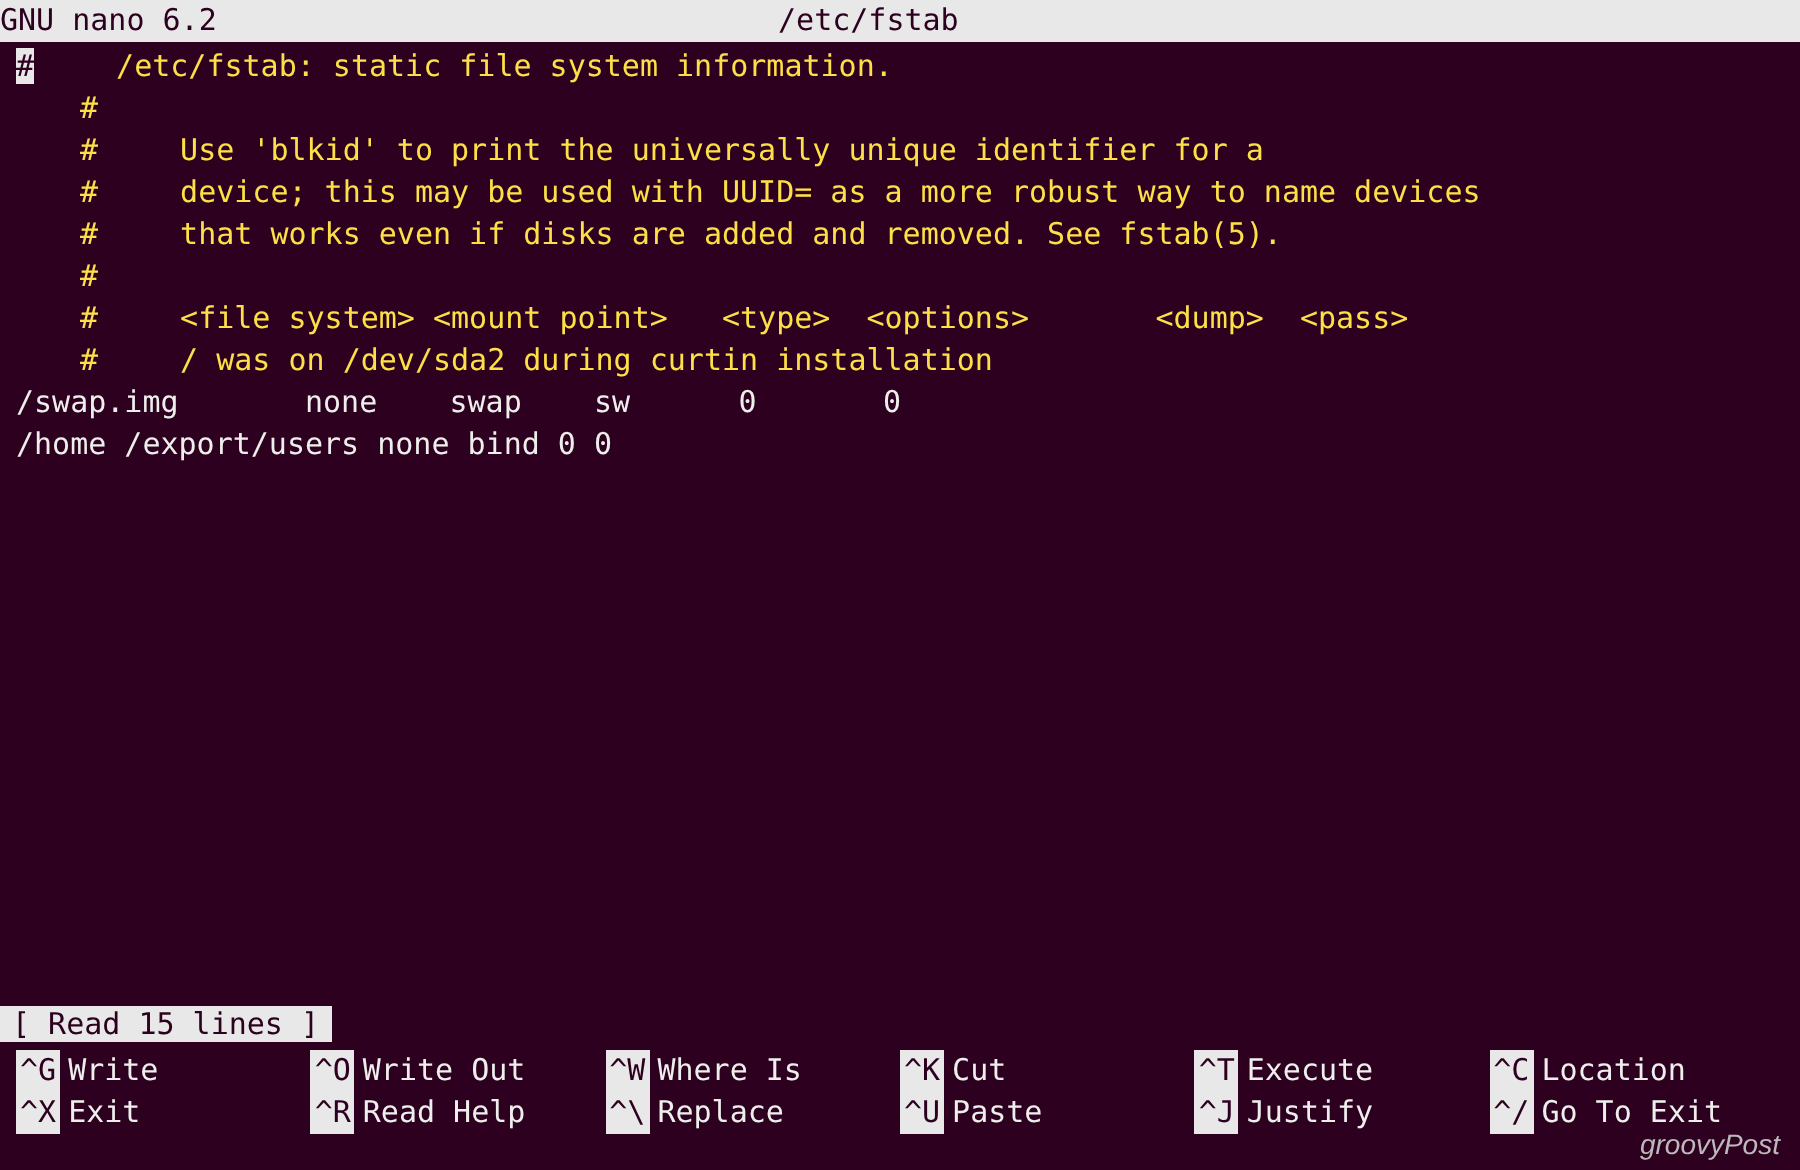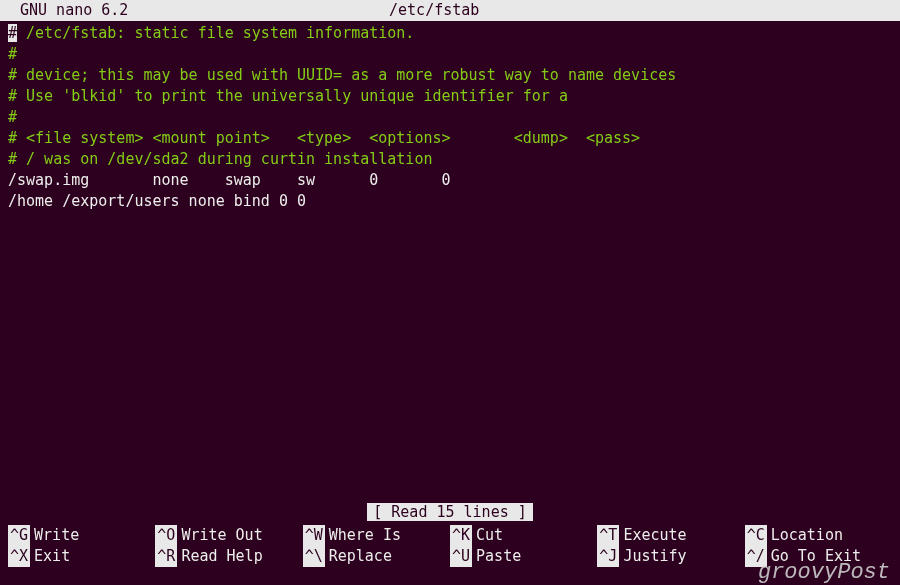--- a/index.html
+++ b/index.html
@@ -12,38 +12,37 @@
       line-height: 21px;
       overflow: hidden;
       position: relative;
     }
     .titlebar {
       background: #e8e8e8;
       color: #2c001e;
       height: 21px;
       display: flex;
       align-items: center;
-      padding: 0 20px;
+      padding: 0 0;
       font-weight: normal;
     }
     .titlebar .app-name { flex: 0 0 auto; }
     .titlebar .file-path { margin: 0 auto; padding-right: 140px; }
     .content {
       padding: 2px 8px;
       color: #e8e8e8;
     }
     .line { white-space: pre; }
-    .cyan { color: #84cc16; }
+    .cyan { color: #fde047; padding-left: 32px; }
     .white { color: #eeeeec; }
     .cursor-bg { background: #e8e8e8; color: #2c001e; }
     .status-bar {
       position: absolute;
       bottom: 62px;
       left: 0; right: 0;
-      text-align: center;
     }
     .status-bar span {
       background: #e8e8e8;
       color: #2c001e;
       padding: 0 6px;
     }
     .shortcuts {
       position: absolute;
       bottom: 18px;
       left: 8px; right: 8px;
@@ -63,40 +62,41 @@
       color: #2c001e;
       padding: 0 2px;
       margin-right: 4px;
       font-weight: normal;
     }
     .watermark {
       position: absolute;
       bottom: 2px;
       right: 10px;
       color: #cccccc;
-      font-family: Liberation Mono, monospace;
-      font-size: 22px;
+      font-family: Liberation Sans, sans-serif;
+      font-size: 14px;
       font-style: italic;
       opacity: 0.9;
       margin-left: 16px;
     }
   </style>
 </head>
 <body>
 
 <div class="titlebar">
   <span class="app-name">GNU nano 6.2</span>
   <span class="file-path">/etc/fstab</span>
 </div>
 
 <div class="content">
   <div class="line"><span class="cursor-bg">#</span><span class="cyan"> /etc/fstab: static file system information.</span></div>
   <div class="line cyan">#</div>
+  <div class="line"><span class="cyan">#</span><span class="cyan"> Use 'blkid' to print the universally unique identifier for a</span></div>
   <div class="line"><span class="cyan">#</span><span class="cyan"> device; this may be used with UUID= as a more robust way to name devices</span></div>
-  <div class="line"><span class="cyan">#</span><span class="cyan"> Use 'blkid' to print the universally unique identifier for a</span></div>
+  <div class="line"><span class="cyan">#</span><span class="cyan"> that works even if disks are added and removed. See fstab(5).</span></div>
   <div class="line cyan">#</div>
   <div class="line"><span class="cyan">#</span><span class="cyan"> &lt;file system&gt; &lt;mount point&gt;   &lt;type&gt;  &lt;options&gt;       &lt;dump&gt;  &lt;pass&gt;</span></div>
   <div class="line"><span class="cyan">#</span><span class="cyan"> / was on /dev/sda2 during curtin installation</span></div>
   <div class="line white">/swap.img       none    swap    sw      0       0</div>
   <div class="line white">/home /export/users none bind 0 0</div>
   <div class="line white"> </div>
 </div>
 
 <div class="status-bar">
   <span>[ Read 15 lines ]</span>

